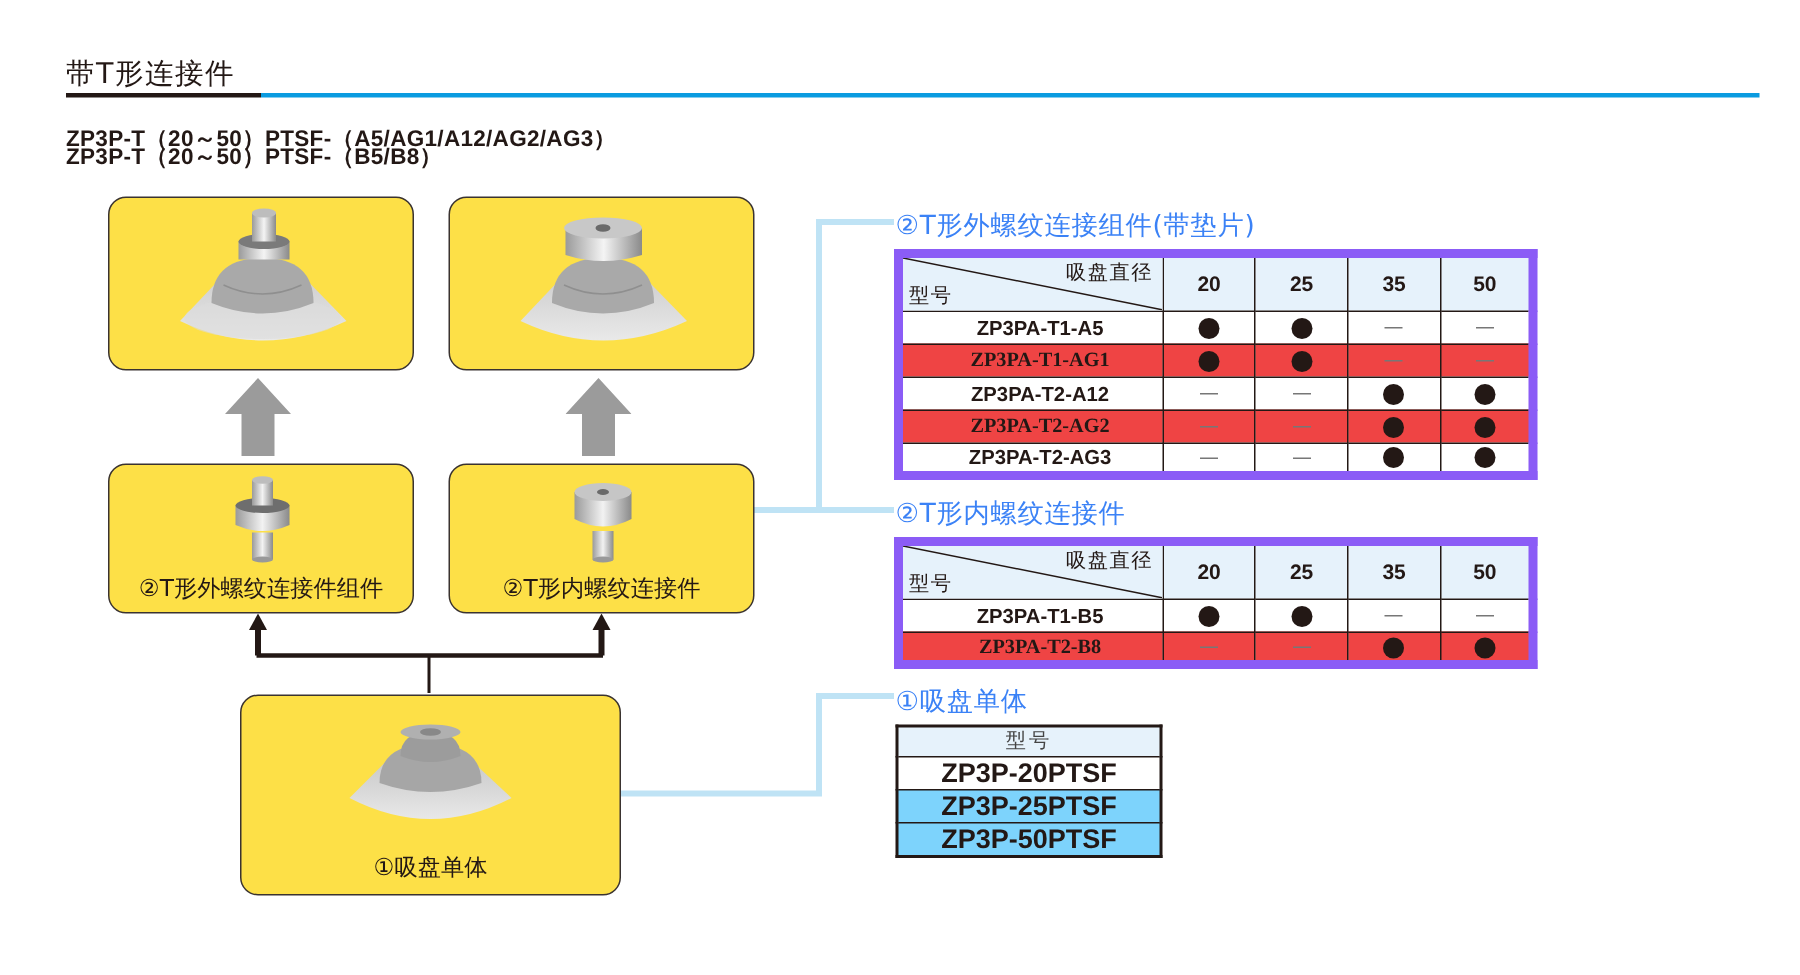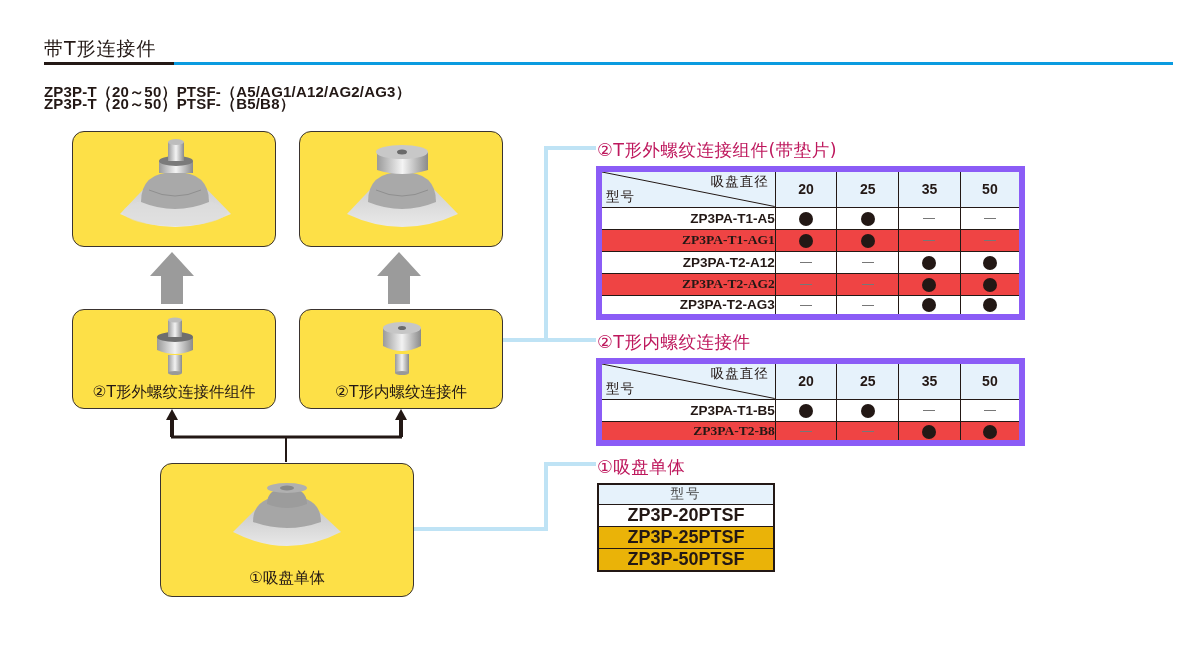--- a/index.html
+++ b/index.html
@@ -12,40 +12,40 @@
 
   .model-line { position: absolute; left: 44px; font-family: "Liberation Sans", sans-serif; font-weight: bold; font-size: 15px; letter-spacing: 0.2px; }
   .model-line.l1 { top: 83px; }
   .model-line.l2 { top: 95px; }
 
   .box { position: absolute; border: 1px solid #3a3330; border-radius: 12px; background: #fde047; }
   .box-label { position: absolute; left: 0; right: 0; text-align: center; font-size: 15.5px; color: #231815; }
 
   .gray-arrow { position: absolute; width: 44px; height: 52px; }
 
-  .tbl-title { position: absolute; font-size: 17.5px; letter-spacing: 0.5px; color: #be185d; }
+  .tbl-title { position: absolute; font-size: 17.5px; letter-spacing: 0.5px; color: #3b82f6; }
 
   table.spec { position: absolute; border-collapse: collapse; border: 6px solid #8b5cf6; }
   table.spec td, table.spec th { border: 1px solid #231815; height: 22px; font-family: "Liberation Sans", sans-serif; font-weight: bold; font-size: 13.5px; text-align: center; }
   table.spec tr.alt td { background: #ef4444; font-family: Liberation Serif, serif; }
   table.spec th { background: #e6f2fb; font-size: 14px; height: 38px; }
   table.spec th.diag { position: relative; width: 177px; font-weight: normal; font-family: "DejaVu Sans", sans-serif; }
   table.spec th.diag .tr { position: absolute; right: 6px; top: 1px; font-size: 13.5px; letter-spacing: 1px; }
   table.spec th.diag .bl { position: absolute; left: 4px; bottom: 1px; font-size: 13.5px; letter-spacing: 1px; }
   table.spec th.diag svg { position: absolute; left: 0; top: 0; width: 100%; height: 100%; }
-  table.spec td.model { text-align: right; padding-left: 10px; }
+  table.spec td.model { text-align: center; padding-left: 10px; }
   table.spec td.num, table.spec th.num { width: 62px; }
 
   .dot { display: inline-block; width: 14px; height: 14px; border-radius: 50%; background: #231815; vertical-align: middle; }
   .dash { display: inline-block; width: 12px; height: 1px; background: #777; vertical-align: middle; }
 
   table.single { position: absolute; border-collapse: collapse; border: 2px solid #231815; width: 178px; }
   table.single td, table.single th { border: 1px solid #231815; height: 20px; text-align: center; font-family: "Liberation Sans", sans-serif; font-weight: bold; font-size: 18px; }
   table.single th { font-family: "DejaVu Sans", sans-serif; font-weight: normal; background: #e6f2fb; font-size: 13.5px; letter-spacing: 2px; color: #444; }
-  table.single tr.alt td { background: #eab308; }
+  table.single tr.alt td { background: #7dd3fc; }
 
   svg.lines { position: absolute; left: 0; top: 0; width: 1200px; height: 650px; pointer-events: none; }
 </style>
 </head>
 <body>
 
 <div class="section-title">带T形连接件</div>
 <div class="title-rule-dark"></div>
 <div class="title-rule-blue"></div>
 <div class="model-line l1">ZP3P-T（20～50）PTSF-（A5/AG1/A12/AG2/AG3）</div>

